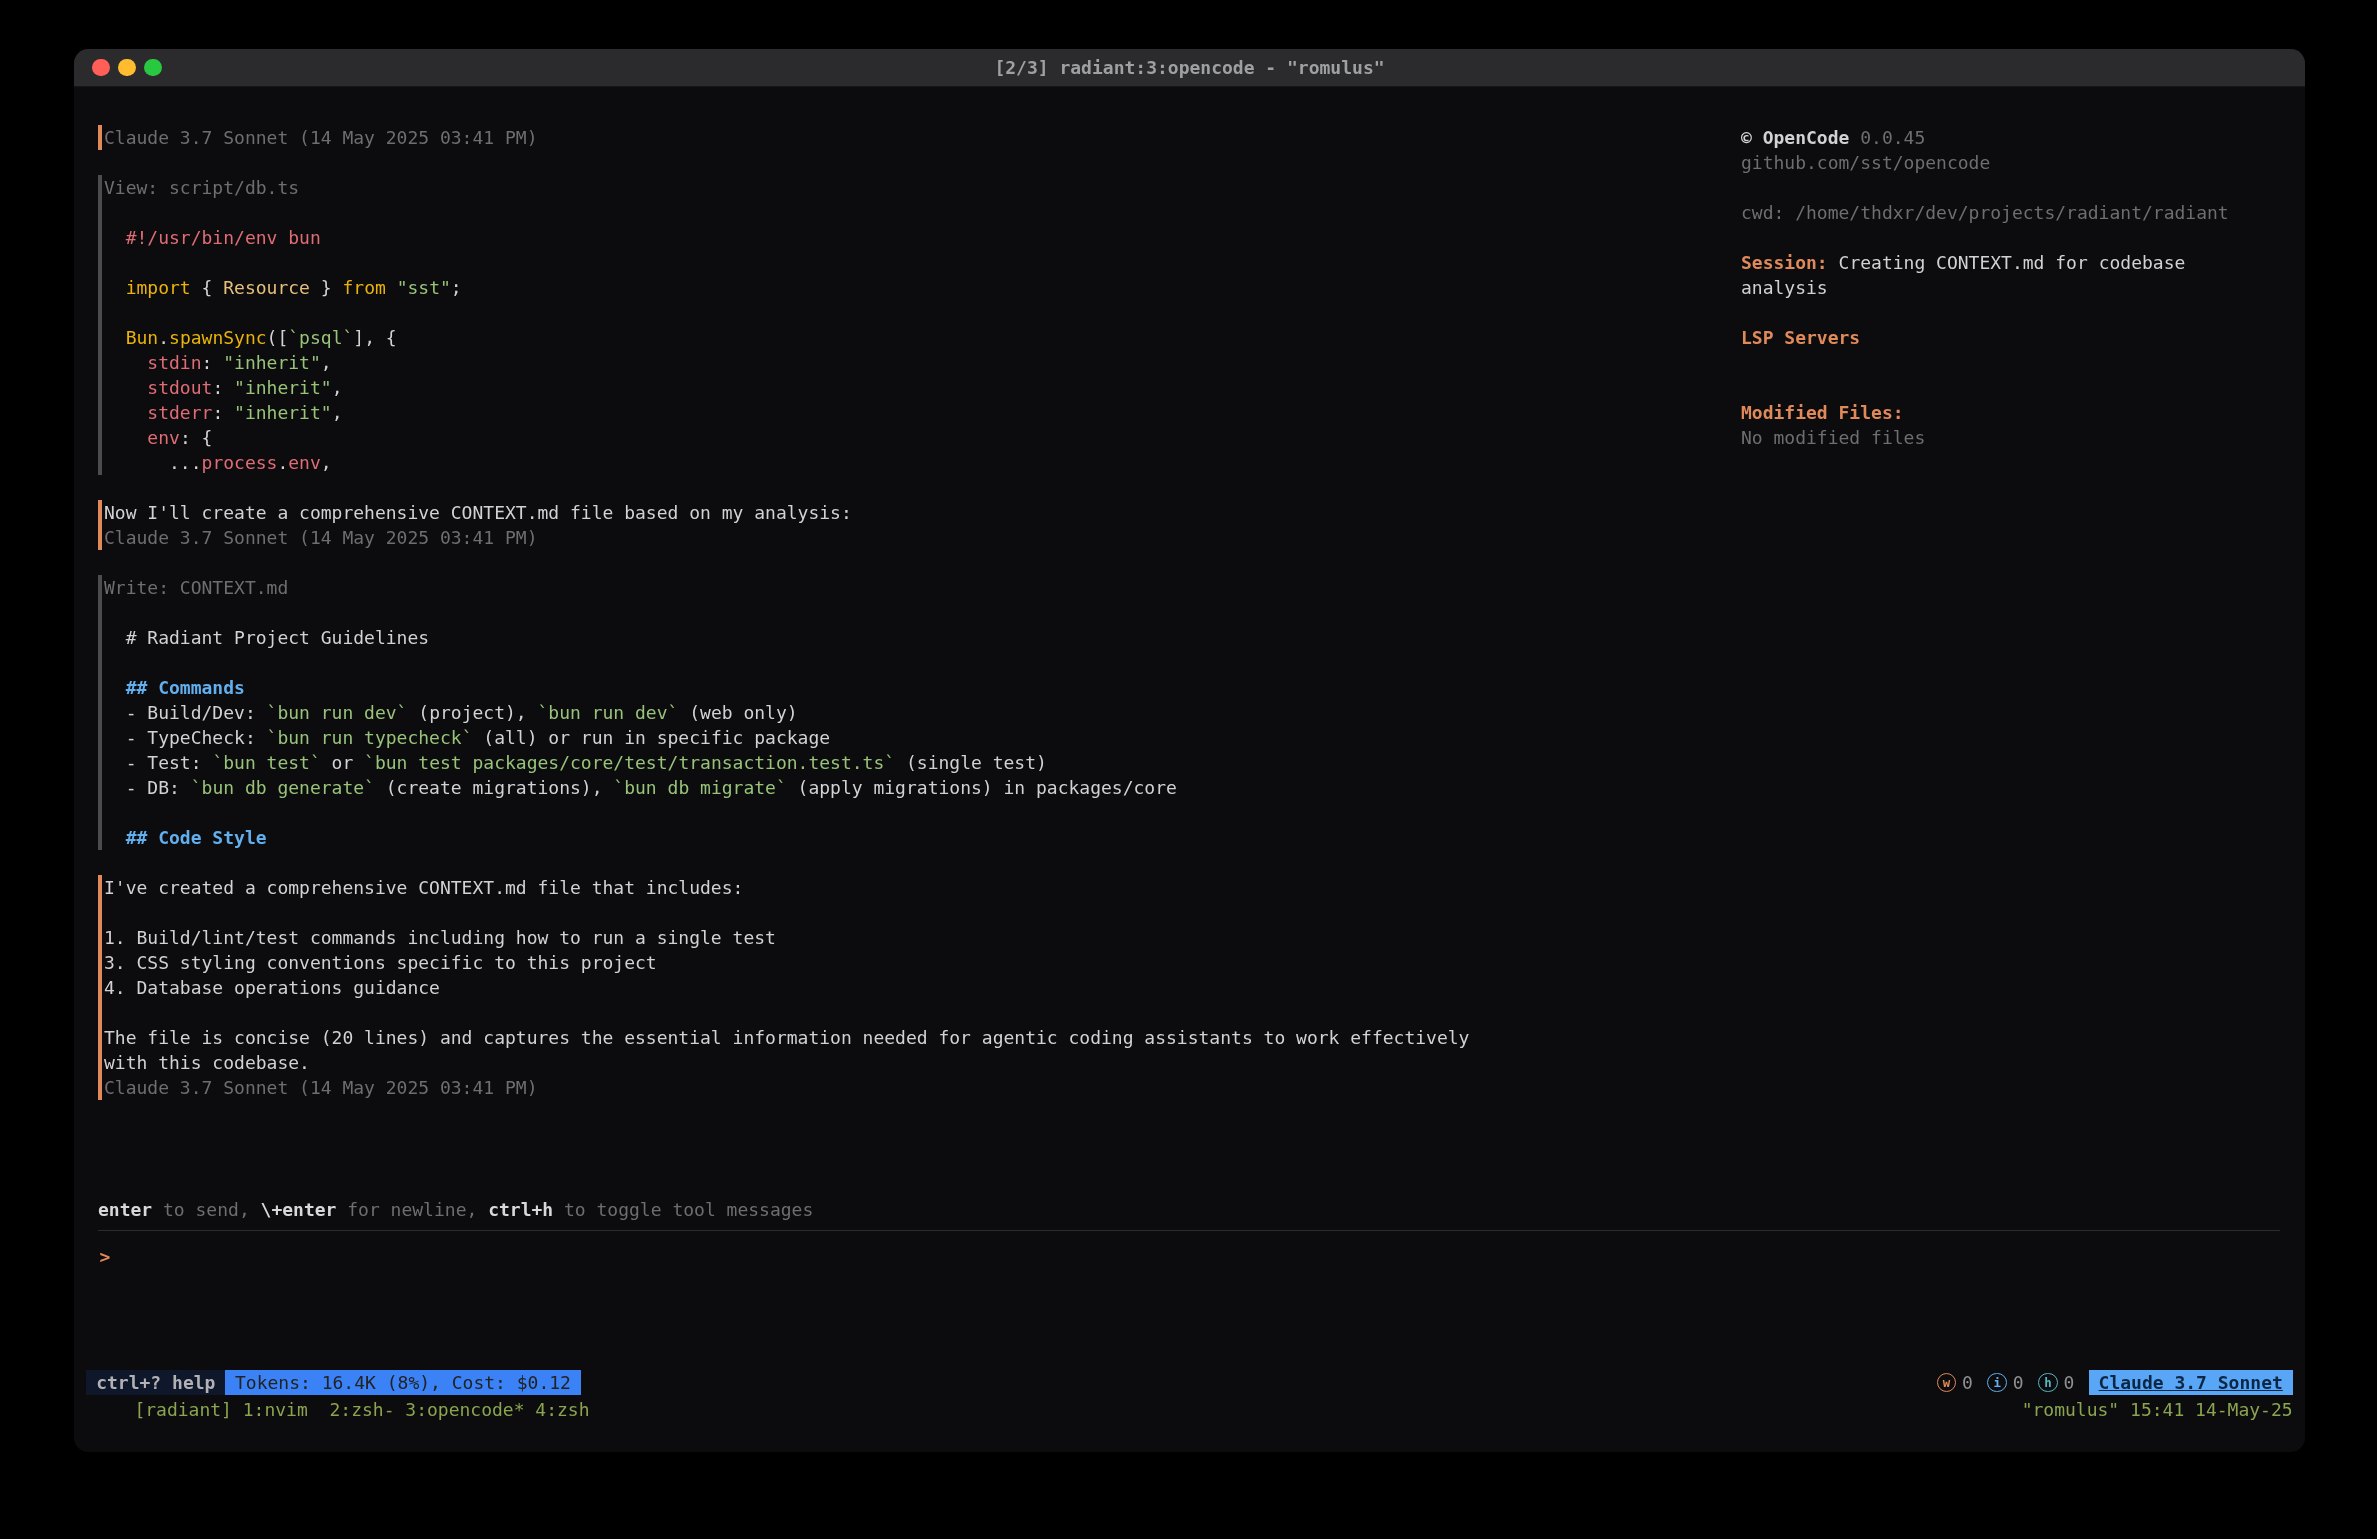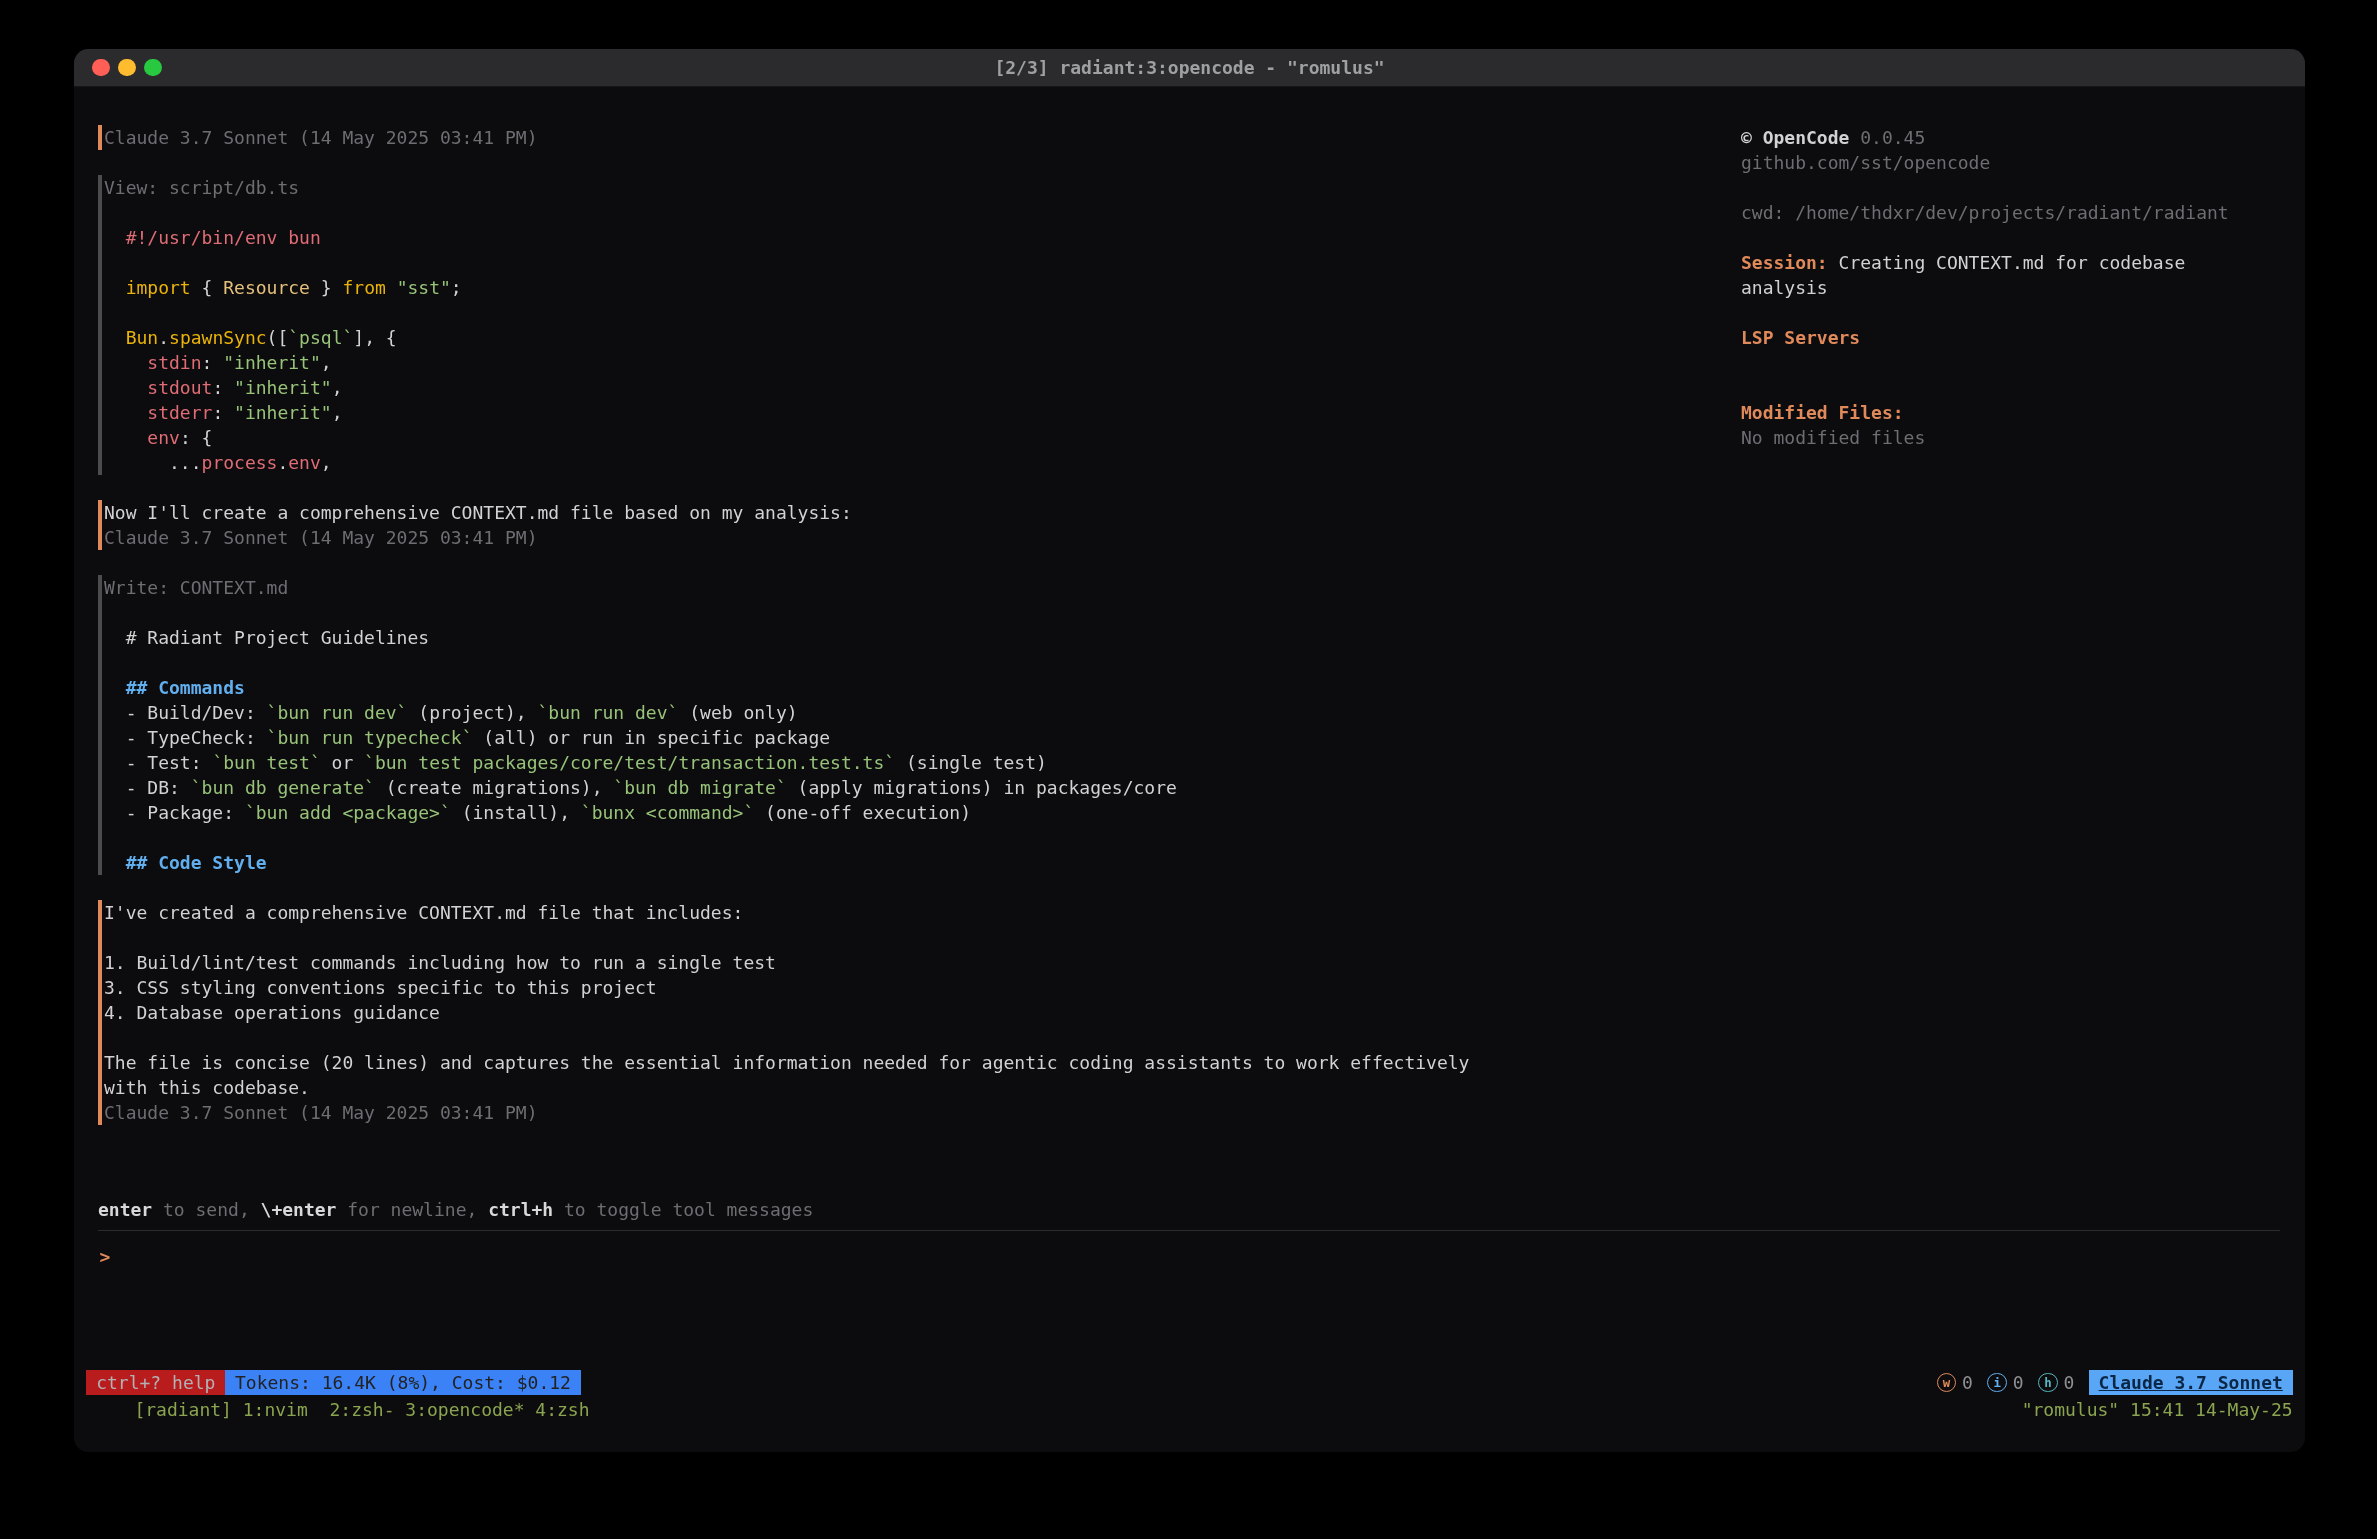--- a/index.html
+++ b/index.html
@@ -28,21 +28,21 @@
 
   .sidebar { position:absolute; left:1667px; top:38px; width:522px; }
 
   .help-line { position:absolute; left:24px; top:1110px; }
   .divider { position:absolute; left:24px; right:25.4px; top:1143px; height:1.3px; background:#2c2c2f; }
   .prompt-line { position:absolute; left:25.4px; top:1157px; white-space:pre; }
 
   .statusbar { position:absolute; left:12.4px; right:12.4px; top:1283px; height:25px;
                display:flex; align-items:center; }
   .chip { display:inline-flex; align-items:center; height:25px; padding:0 9.8px; white-space:pre; }
-  .chip-help { background:#b91c1c; color:#b2b2b6; font-weight:normal; }
+  .chip-help { background:#0f172a; color:#b2b2b6; font-weight:bold; }
   .chip-tokens { background:#3b82f6; color:#222222; }
   .sb-spacer { flex:1; }
   .diag { display:inline-flex; align-items:center; gap:5.9px; margin-right:14.4px; }
   .diag-ico { width:19.6px; height:19.6px; border-radius:50%; border:1.3px solid currentColor;
               display:inline-flex; align-items:center; justify-content:center;
               font-size:12.4px; font-weight:bold; }
   .diag-w{color:#e0895a}.diag-i{color:#61afef}.diag-h{color:#56b6c2}
   .diag-count{color:#8f8f94;}
   .chip-model { background:#58a6f5; color:#0c2746; font-weight:bold;text-decoration:underline; }
 
@@ -104,21 +104,20 @@
       <div class="block tool">
           <div class="line"><span class="c-gray">Write: CONTEXT.md</span></div>
           <div class="line">&nbsp;</div>
           <div class="line"><span>  # Radiant Project Guidelines</span></div>
           <div class="line">&nbsp;</div>
           <div class="line"><span class="c-blueb">  ## Commands</span></div>
           <div class="line"><span>  - Build/Dev: </span><span class="c-green">`bun run dev`</span><span> (project), </span><span class="c-green">`bun run dev`</span><span> (web only)</span></div>
           <div class="line"><span>  - TypeCheck: </span><span class="c-green">`bun run typecheck`</span><span> (all) or run in specific package</span></div>
           <div class="line"><span>  - Test: </span><span class="c-green">`bun test`</span><span> or </span><span class="c-green">`bun test packages/core/test/transaction.test.ts`</span><span> (single test)</span></div>
           <div class="line"><span>  - DB: </span><span class="c-green">`bun db generate`</span><span> (create migrations), </span><span class="c-green">`bun db migrate`</span><span> (apply migrations) in packages/core</span></div>
-          <div class="line"><span>  - Package: </span><span class="c-green">`bun add &lt;package&gt;`</span><span> (install), </span><span class="c-green">`bunx &lt;command&gt;`</span><span> (one-off execution)</span></div>
           <div class="line">&nbsp;</div>
           <div class="line"><span class="c-blueb">  ## Code Style</span></div>
         </div>
 
       <div class="block accent">
           <div class="line"><span>I've created a comprehensive CONTEXT.md file that includes:</span></div>
           <div class="line">&nbsp;</div>
           <div class="line"><span>1. Build/lint/test commands including how to run a single test</span></div>
           <div class="line"><span>3. CSS styling conventions specific to this project</span></div>
           <div class="line"><span>4. Database operations guidance</span></div>

